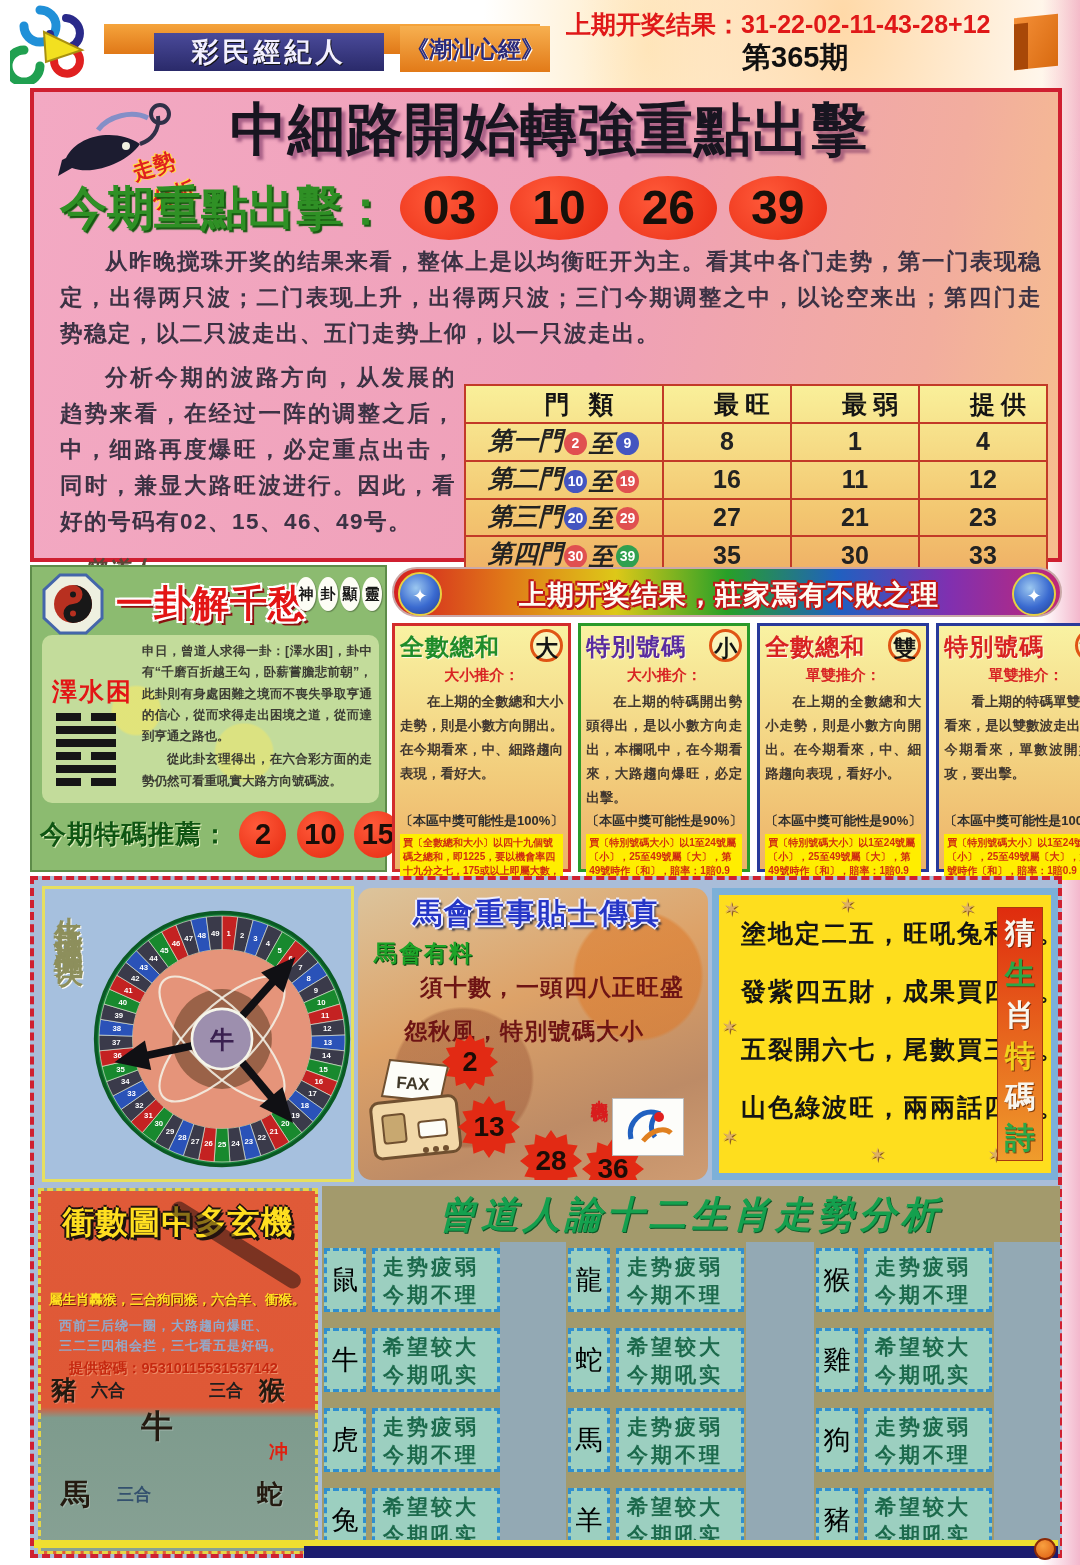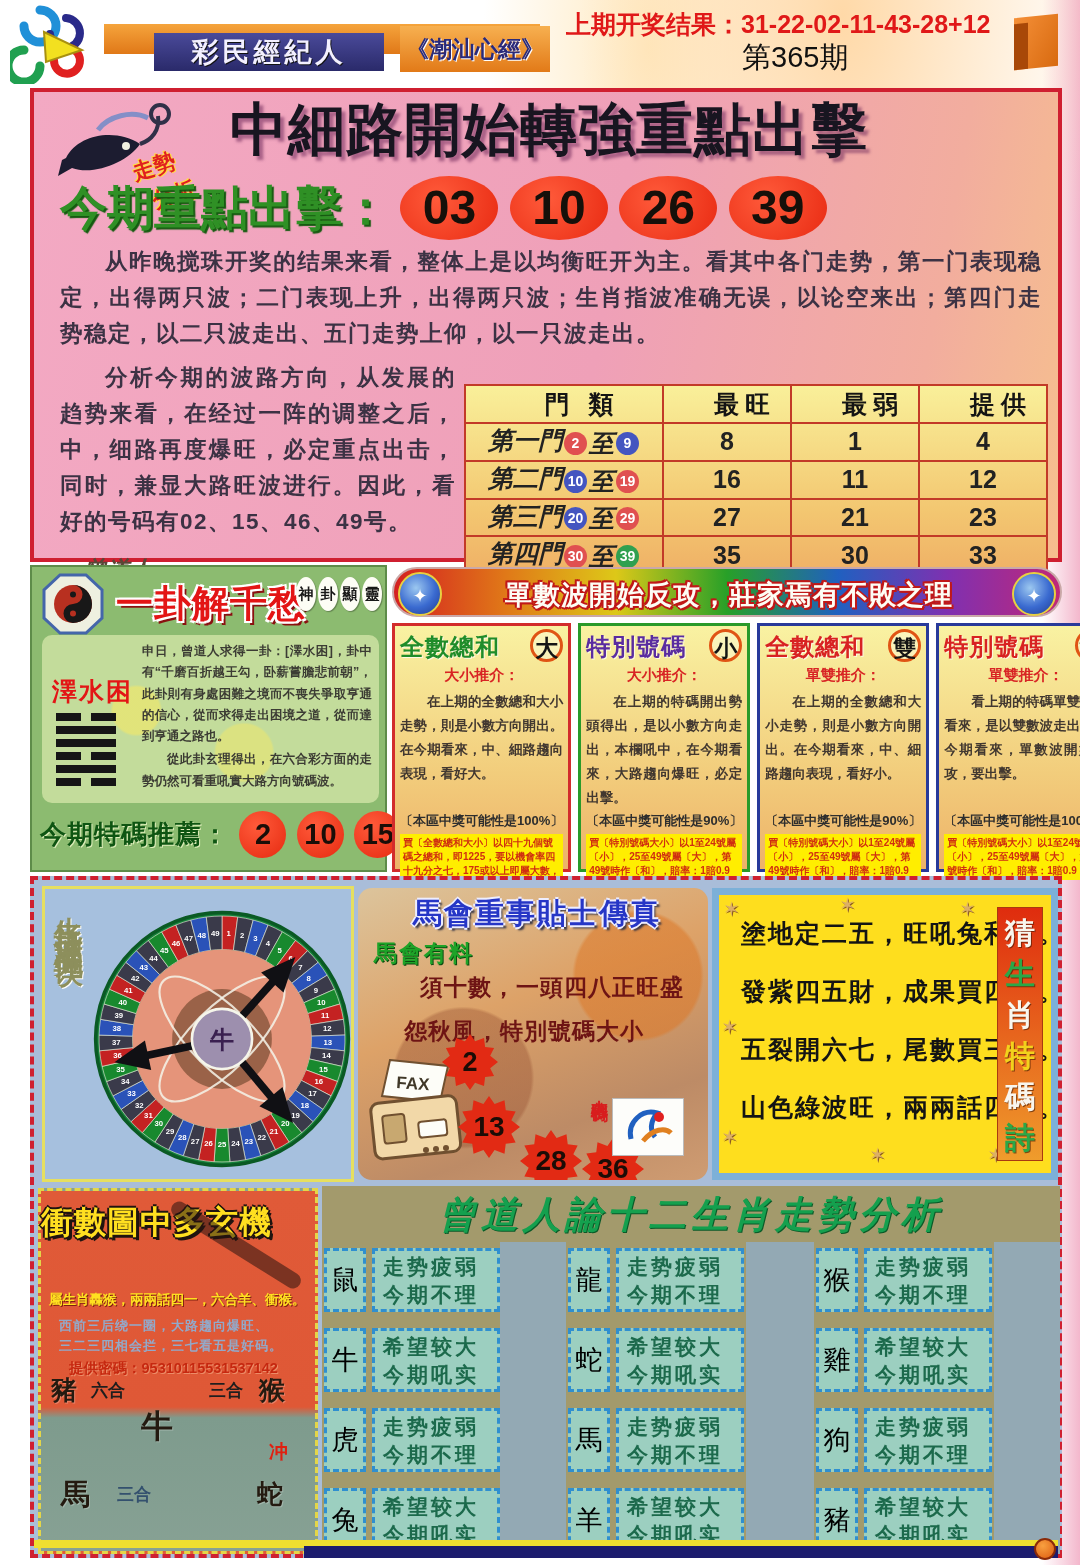--- a/index.html
+++ b/index.html
@@ -15,21 +15,21 @@
   
   #hdr{position:absolute;left:0;top:0;width:1080px;height:86px;}
   #brand-logo{position:absolute;left:10px;top:4px;}
   #banner{position:absolute;left:104px;top:24px;width:436px;height:52px;}
   #banner .orange-strip{position:absolute;left:0;top:0;width:436px;height:30px;background:linear-gradient(180deg,#f5a43c,#e07818);}
   #banner .brand1{position:absolute;left:50px;top:9px;width:230px;height:38px;background:linear-gradient(180deg,#4a4a9a,#2a2a6a);
     color:#f3f0ff;font-weight:bold;font-size:27px;letter-spacing:4px;text-align:center;line-height:38px;text-shadow:1px 1px 0 #111;}
   #banner .brand2{position:absolute;left:296px;top:2px;width:150px;height:46px;background:linear-gradient(180deg,#f7b050,#e27a18);
     color:#2a2a7a;font-weight:bold;font-size:23px;text-align:center;line-height:46px;text-shadow:1px 1px 0 #fff;}
   #prev-result{position:absolute;left:566px;top:8px;font-size:25px;font-weight:bold;color:#e01818;white-space:nowrap;}
-  #issue-no{position:absolute;left:742px;top:38px;font-size:29px;font-weight:normal;color:#101010;}
+  #issue-no{position:absolute;left:742px;top:38px;font-size:29px;font-weight:bold;color:#101010;}
   #cube{position:absolute;right:22px;top:16px;width:44px;height:52px;background:linear-gradient(120deg,#f59038,#d86a10);transform:skewY(-6deg);}
   #cube .facet{position:absolute;left:0;top:6px;width:14px;height:46px;background:#a84808;}
 
   
   #top-panel{position:absolute;left:30px;top:88px;width:1032px;height:474px;border:4px solid #cf1f30;
     background:linear-gradient(100deg,#f3a9c3 0%,#efa0b8 55%,#f2ad9e 85%,#f6bf8e 100%);}
   #badge{position:absolute;left:14px;top:8px;width:180px;height:128px;}
   #badge .badge-txt{position:absolute;font-weight:bold;font-size:22px;color:#e02020;text-shadow:1px 1px 0 #ffe040,-1px -1px 0 #ffe040;transform:rotate(-18deg);}
   #headline{position:absolute;left:196px;top:0px;width:830px;margin:0;font-size:57px;font-weight:bold;color:#181520;
     letter-spacing:1px;text-shadow:4px 4px 3px rgba(110,40,90,.55);white-space:nowrap;}
@@ -133,21 +133,21 @@
     border:1px solid #a83a10;text-align:center;padding-top:4px;}
   #poem-strip span{display:block;font-family:"Liberation Serif","DejaVu Serif",serif;font-size:30px;font-weight:bold;line-height:41px;
     text-shadow:1px 1px 0 rgba(60,20,0,.6);}
   #poem-strip span:nth-child(1){color:#f8f6ee;} #poem-strip span:nth-child(2){color:#2aa848;}
   #poem-strip span:nth-child(3){color:#f8f6ee;} #poem-strip span:nth-child(4){color:#f2d21c;}
   #poem-strip span:nth-child(5){color:#f8f6ee;} #poem-strip span:nth-child(6){color:#2aa848;}
   .poem-star{position:absolute;color:#dcaf66;font-size:20px;text-shadow:1px 1px 0 #8a5a20;}
   
   #chong-panel{position:absolute;left:4px;top:308px;width:280px;height:366px;border:3px dashed #e4d648;
     background:linear-gradient(180deg,#e05a38 0%,#df5836 60%,#7e9b8d 63%,#87a194 100%);}
-  #chong-title{position:absolute;left:0;top:10px;width:100%;margin:0;text-align:left;font-family:"Liberation Serif","DejaVu Serif",serif;
+  #chong-title{position:absolute;left:0;top:10px;width:100%;margin:0;text-align:center;font-family:"Liberation Serif","DejaVu Serif",serif;
     font-size:32px;font-weight:bold;color:#ffdf20;letter-spacing:1px;white-space:nowrap;
     text-shadow:-2px 0 0 #201410,2px 0 0 #201410,0 -2px 0 #201410,0 2px 0 #201410,3px 3px 0 #201410;}
   #chong-brush{position:absolute;left:120px;top:46px;width:150px;height:16px;background:rgba(40,20,16,.55);transform:rotate(32deg);border-radius:8px;}
   #chong-line1{position:absolute;left:8px;top:100px;width:264px;font-size:13.5px;font-weight:bold;color:#ffe020;text-shadow:1px 1px 0 #802010;}
   #chong-line2{position:absolute;left:18px;top:126px;font-size:13px;font-weight:bold;color:#93a9c9;letter-spacing:1px;}
   #chong-line3{position:absolute;left:18px;top:146px;font-size:13px;font-weight:bold;color:#93a9c9;letter-spacing:1px;}
   #chong-code{position:absolute;left:28px;top:168px;font-size:14.5px;font-weight:bold;color:#c62810;text-shadow:1px 1px 0 rgba(255,220,180,.4);}
   .chong-animal{position:absolute;font-size:26px;font-weight:bold;color:#241a10;text-shadow:1px 1px 0 rgba(255,255,255,.25);}
   .chong-label{position:absolute;font-family:"Liberation Serif","DejaVu Serif",serif;font-size:17px;font-weight:bold;color:#1e1e1e;}
   
@@ -204,21 +204,21 @@
       <span class="badge-txt" style="left:104px;top:80px;" data-interactable="false">分析</span>
     </div>
     <h1 id="headline" data-interactable="false">中細路開始轉強重點出擊</h1>
     <div id="focus-row" data-interactable="false">
       <span class="focus-label" data-interactable="false">今期重點出擊：</span>
       <span class="focus-num" data-interactable="false">03</span>
       <span class="focus-num" data-interactable="false">10</span>
       <span class="focus-num" data-interactable="false">26</span>
       <span class="focus-num" data-interactable="false">39</span>
     </div>
-    <p id="para1" data-interactable="false">从昨晚搅珠开奖的结果来看，整体上是以均衡旺开为主。看其中各门走势，第一门表现稳定，出得两只波；二门表现上升，出得两只波；生肖指波准确无误，以论空来出；第四门走势稳定，以二只波走出、五门走势上仰，以一只波走出。</p>
+    <p id="para1" data-interactable="false">从昨晚搅珠开奖的结果来看，整体上是以均衡旺开为主。看其中各门走势，第一门表现稳定，出得两只波；二门表现上升，出得两只波；三门今期调整之中，以论空来出；第四门走势稳定，以二只波走出、五门走势上仰，以一只波走出。</p>
     <div id="left-col" data-interactable="false">
       <p id="para2" data-interactable="false">分析今期的波路方向，从发展的趋势来看，在经过一阵的调整之后，中，细路再度爆旺，必定重点出击，同时，兼显大路旺波进行。因此，看好的号码有02、15、46、49号。</p>
       <p id="signature" data-interactable="false">· 曾道人 ·</p>
     </div>
     <table id="door-table" data-interactable="false">
       <thead>
         <tr data-interactable="false">
           <th style="width:34%" data-interactable="false">門 類</th>
           <th style="width:22%" data-interactable="false">最旺</th>
           <th style="width:22%" data-interactable="false">最弱</th>
@@ -292,21 +292,21 @@
       <span class="rec-num" data-interactable="false">2</span>
       <span class="rec-num" data-interactable="false">10</span>
       <span class="rec-num" data-interactable="false">15</span>
       <span class="rec-num" data-interactable="false">42</span>
     </div>
   </section>
 
   <section id="zeng" data-interactable="false">
     <div id="zeng-banner" data-interactable="false">
       <span class="banner-badge" style="left:4px;" data-interactable="false">✦</span>
-      <span class="banner-text" data-interactable="false">單數波開始反攻，莊家焉有不敗之理</span>
+      <span class="banner-text" data-interactable="false">上期开奖结果，莊家焉有不敗之理</span>
       <span class="banner-badge" style="right:4px;" data-interactable="false">✦</span>
     </div>
     <div id="zcols" data-interactable="false">
       <div class="zcol" data-interactable="false" style="border-color: rgb(210, 44, 44);">
         <div class="zcol-head" data-interactable="false"><span class="zcol-title" data-interactable="false" style="color: rgb(31, 140, 42);">全數總和</span><span class="zcol-circle" data-interactable="false">大</span></div>
         <div class="zcol-sub" data-interactable="false">大小推介：</div>
         <div class="zcol-body" data-interactable="false">在上期的全數總和大小走勢，則是小數方向開出。在今期看來，中、細路趨向表現，看好大。</div>
         <div class="zcol-chance" data-interactable="false">〔本區中獎可能性是100%〕</div>
         <div class="zcol-fine" data-interactable="false">買〔全數總和大小〕以四十九個號碼之總和，即1225，要以機會率四十九分之七，175或以上即屬大數，相反175下即屬小。</div>
       </div>
@@ -508,21 +508,21 @@
         <span data-interactable="false">肖</span>
         <span data-interactable="false">特</span>
         <span data-interactable="false">碼</span>
         <span data-interactable="false">詩</span>
       </div>
     </div>
 
     <div id="chong-panel" data-interactable="false">
       <h3 id="chong-title" data-interactable="false">衝數圖中多玄機</h3>
       <div id="chong-brush" data-interactable="false"></div>
-      <div id="chong-line1" data-interactable="false">屬生肖轟猴，兩兩話四一，六合羊、衝猴。</div>
+      <div id="chong-line1" data-interactable="false">屬生肖轟猴，三合狗同猴，六合羊、衝猴。</div>
       <div id="chong-line2" data-interactable="false">西前三后绕一圈，大路趨向爆旺、</div>
       <div id="chong-line3" data-interactable="false">三二三四相会拦，三七看五是好码。</div>
       <div id="chong-code" data-interactable="false">提供密碼：95310115531537142</div>
       <span class="chong-animal" style="left:10px;top:182px;" data-interactable="false">豬</span>
       <span class="chong-label" style="left:50px;top:188px;" data-interactable="false">六合</span>
       <span class="chong-label" style="left:168px;top:188px;" data-interactable="false">三合</span>
       <span class="chong-animal" style="left:218px;top:182px;" data-interactable="false">猴</span>
       <span class="chong-animal" style="left:100px;top:214px;font-size:32px;" data-interactable="false">牛</span>
       <span class="chong-label" style="left:228px;top:248px;color:#e02010;font-size:19px;" data-interactable="false">冲</span>
       <span class="chong-animal" style="left:20px;top:284px;font-size:29px;" data-interactable="false">馬</span>

